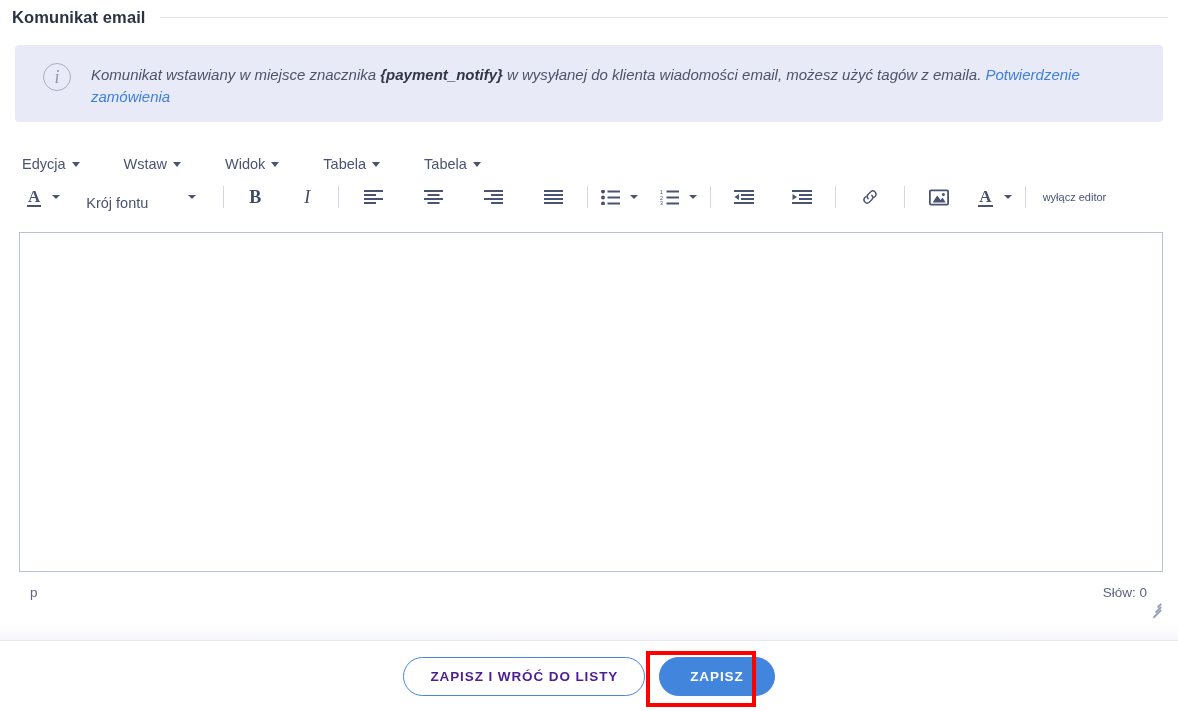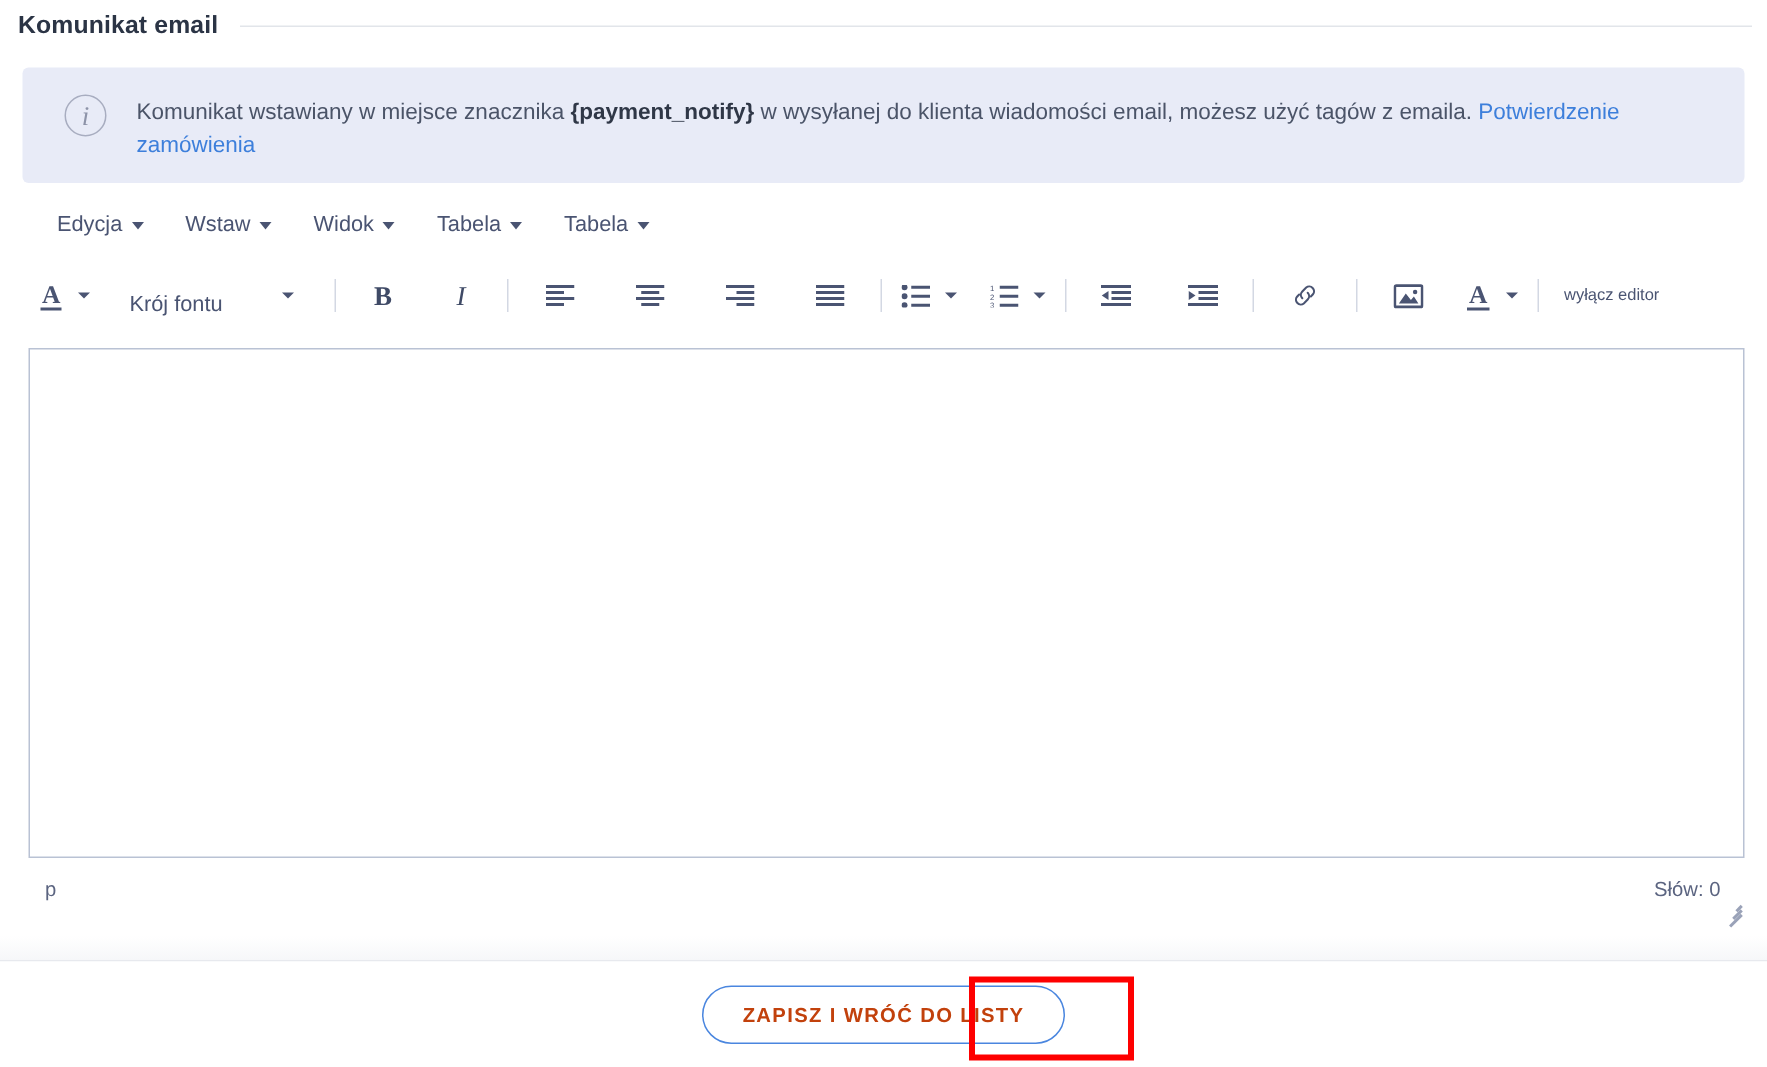--- a/index.html
+++ b/index.html
@@ -78,42 +78,43 @@
     font-style: italic;
     line-height: 1;
     box-sizing: border-box;
   }
   .alert-text {
     font-size: 15px;
     line-height: 22px;
     color: #4b5468;
     max-width: 1035px;
     padding-top: 5px;
+    font-style: italic;
   }
   .alert-text b { color: #2f3747; font-weight: bold; }
   .alert-link {
     color: #3d7fdb;
     text-decoration: none;
     cursor: pointer;
   }
 
   
   .editor {
     position: absolute;
     left: 0;
     top: 138px;
     width: 1178px;
   }
 
   .menubar {
     display: flex;
-    align-items: flex-start;
+    align-items: flex-end;
     height: 38px;
-    padding-left: 27px;
-    gap: 0px;
+    padding-left: 11px;
+    gap: 16px;
   }
   .menu-item {
     font-size: 14.5px;
     color: #4a5472;
     padding: 4px 11px 4px 11px;
     margin-right: 6px;
     cursor: pointer;
     display: flex;
     align-items: center;
     gap: 6px;
@@ -289,21 +290,21 @@
     font-weight: bold;
     letter-spacing: 0.9px;
     border-radius: 22px;
     padding: 11px 26px;
     cursor: pointer;
     white-space: nowrap;
     box-sizing: border-box;
   }
   .btn-outline {
     background: #ffffff;
-    color: #c2410c;
+    color: #4c1d95;
     border: 1.5px solid #4a86df;
   }
   .btn-primary {
     background: #4285dd;
     color: #ffffff;
     border: 1.5px solid #4285dd;
     padding: 11px 30px;
   }
   .highlight-box {
     position: absolute;
@@ -539,16 +540,17 @@
       <i style="width:11px; bottom:1px; top:9px;"></i>
       <i style="width:8px; top:6px;"></i>
       <i style="width:5px; top:3px;"></i>
     </span>
   </div>
 
   <div class="footer-band"></div>
   <div class="footer-divider"></div>
   <div class="footer">
     <div class="btn btn-outline">ZAPISZ I WRÓĆ DO LISTY</div>
+    <div class="btn btn-primary">ZAPISZ</div>
   </div>
   <div class="highlight-box"></div>
 
 </div>
 
 </body></html>

